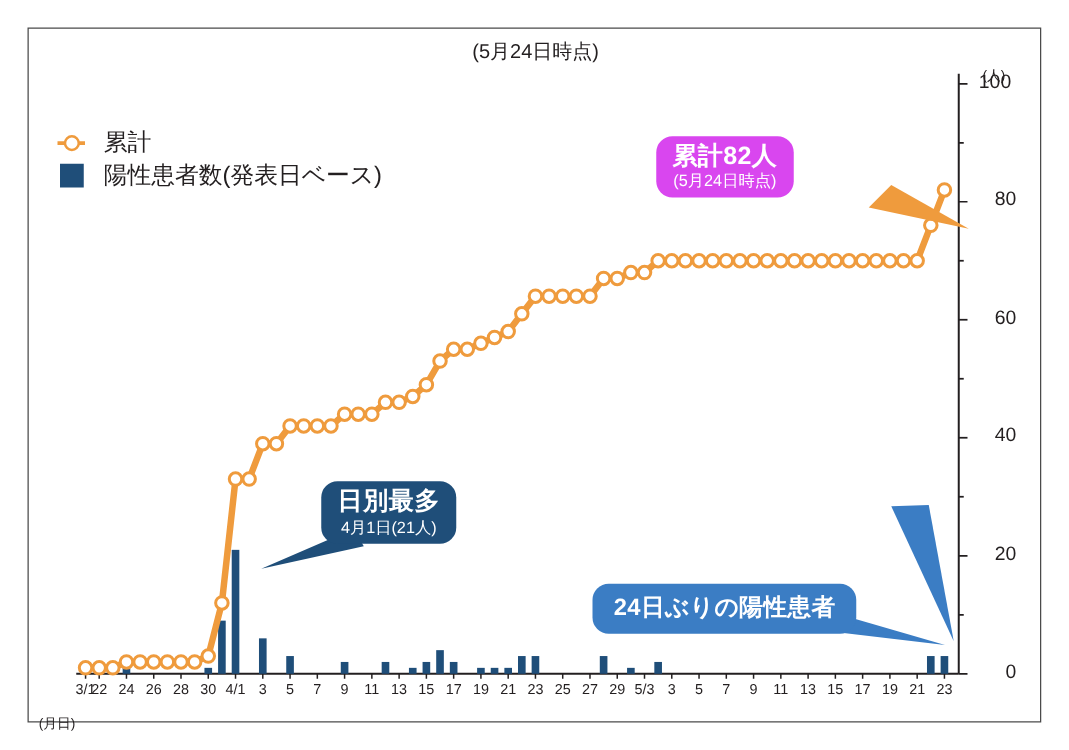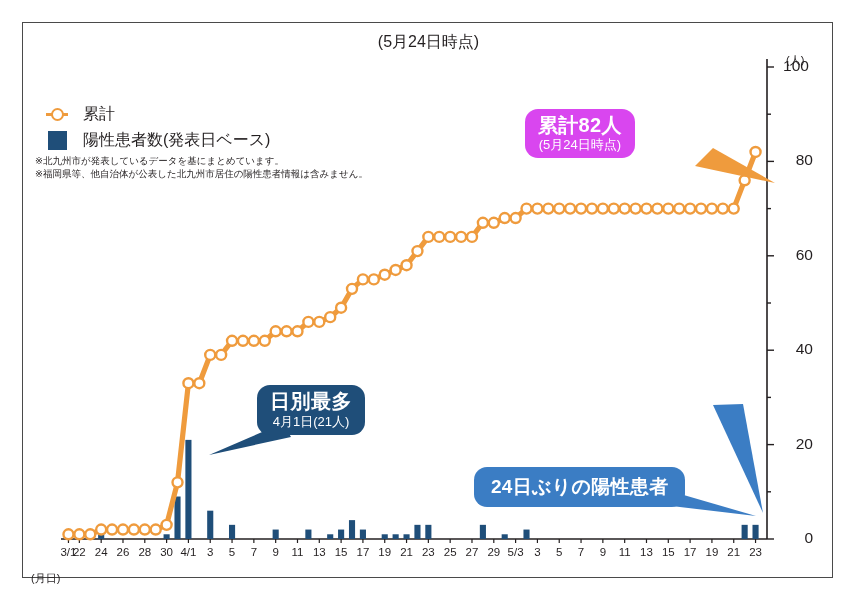--- a/index.html
+++ b/index.html
@@ -73,21 +73,21 @@
     width: 13px; height: 13px;
     border-radius: 50%;
     border: 2.6px solid #ef9b3d;
     background: #ffffff;
   }
   .legend-square {
     width: 19px; height: 19px;
     background: #1f4e79;
   }
   .legend-label {
-    font-size: 16px;
+    font-size: 19px;
     color: #231f20;
     padding-left: 6px;
     white-space: nowrap;
   }
   #notes {
     position: absolute;
     left: 12px; top: 131px;
     font-size: 9.5px;
     line-height: 1.42;
     color: #231f20;
@@ -193,24 +193,20 @@
         <div class="legend-label">累計</div>
       </div>
       <div class="legend-row">
         <div class="legend-swatch-wrap">
           <div class="legend-square"></div>
         </div>
         <div class="legend-label">陽性患者数(発表日ベース)</div>
       </div>
     </div>
 
-    <div id="notes">
-      <div>※北九州市が発表しているデータを基にまとめています。</div>
-      <div>※福岡県等、他自治体が公表した北九州市居住の陽性患者情報は含みません。</div>
-    </div>
 
     <svg id="plot" viewBox="0 0 811 556" width="811" height="556" xmlns="http://www.w3.org/2000/svg">
         <line x1="38" y1="516" x2="744" y2="516" stroke="#231f20" stroke-width="1.6"></line>
         <line x1="744" y1="516" x2="744" y2="36" stroke="#231f20" stroke-width="1.6"></line>
         <line x1="744" y1="516" x2="751" y2="516" stroke="#231f20" stroke-width="1.4"></line>
         <line x1="744" y1="468.8" x2="748" y2="468.8" stroke="#231f20" stroke-width="1.4"></line>
         <line x1="744" y1="421.6" x2="751" y2="421.6" stroke="#231f20" stroke-width="1.4"></line>
         <line x1="744" y1="374.4" x2="748" y2="374.4" stroke="#231f20" stroke-width="1.4"></line>
         <line x1="744" y1="327.2" x2="751" y2="327.2" stroke="#231f20" stroke-width="1.4"></line>
         <line x1="744" y1="280" x2="748" y2="280" stroke="#231f20" stroke-width="1.4"></line>

